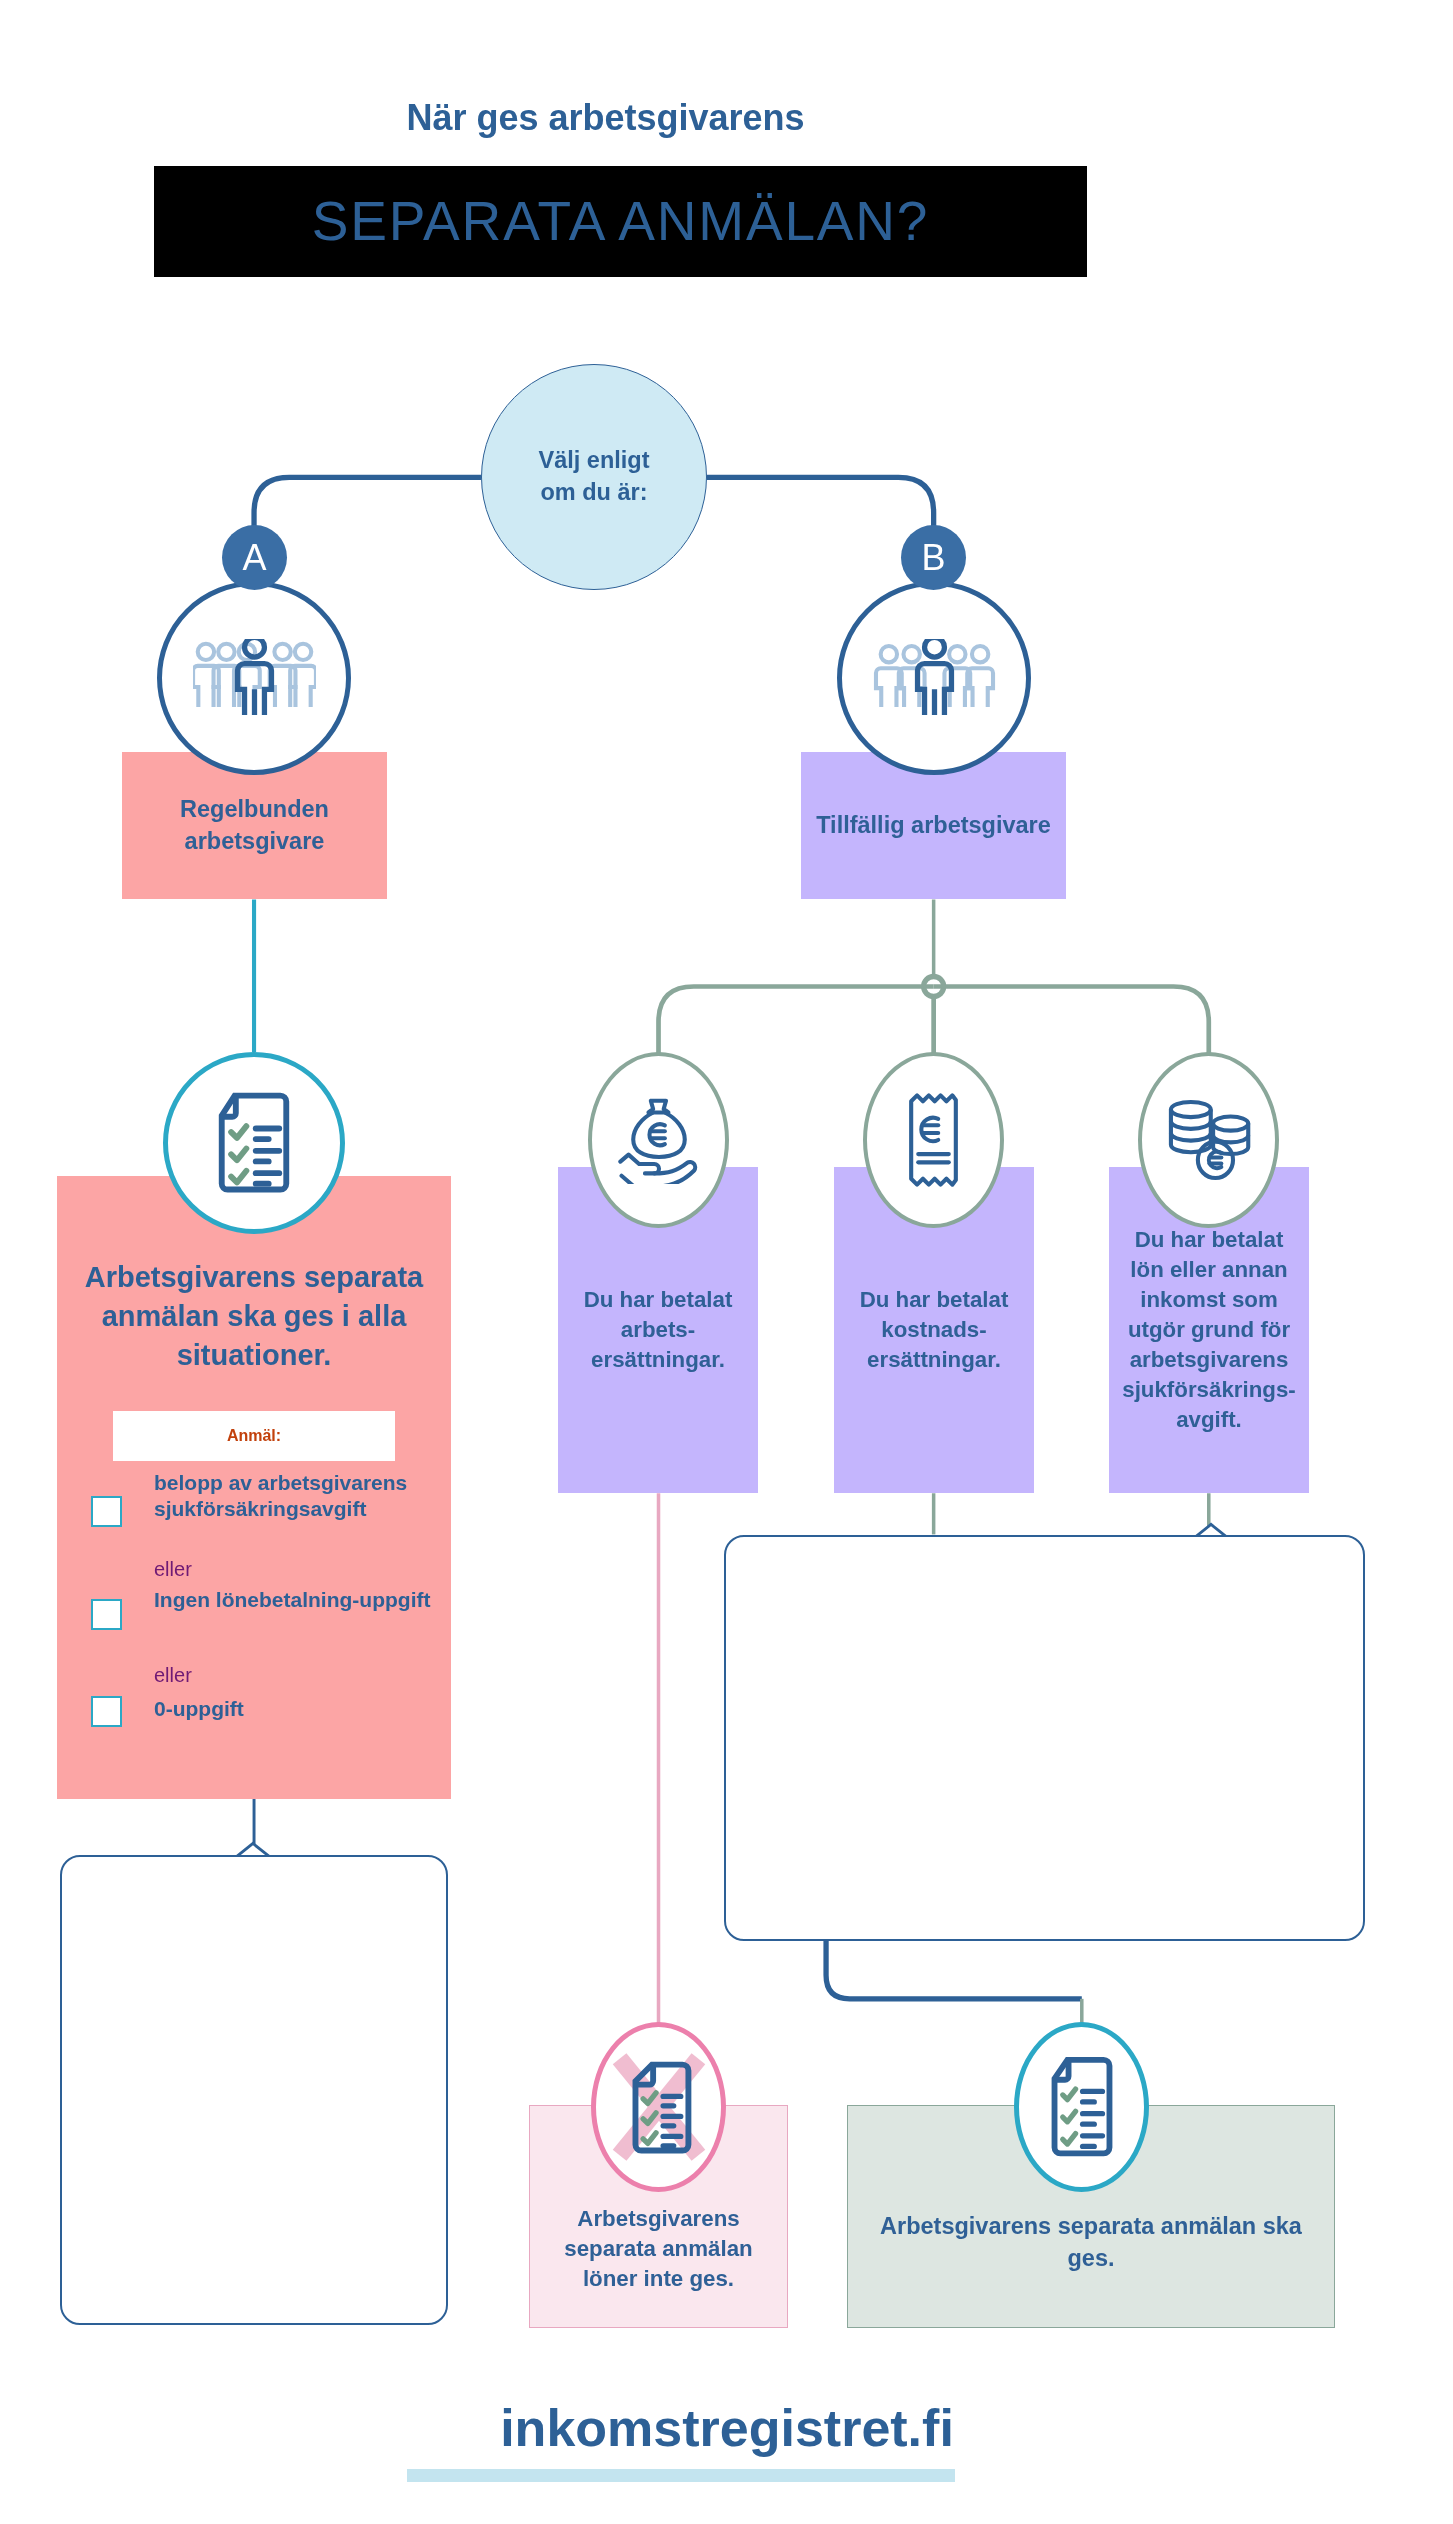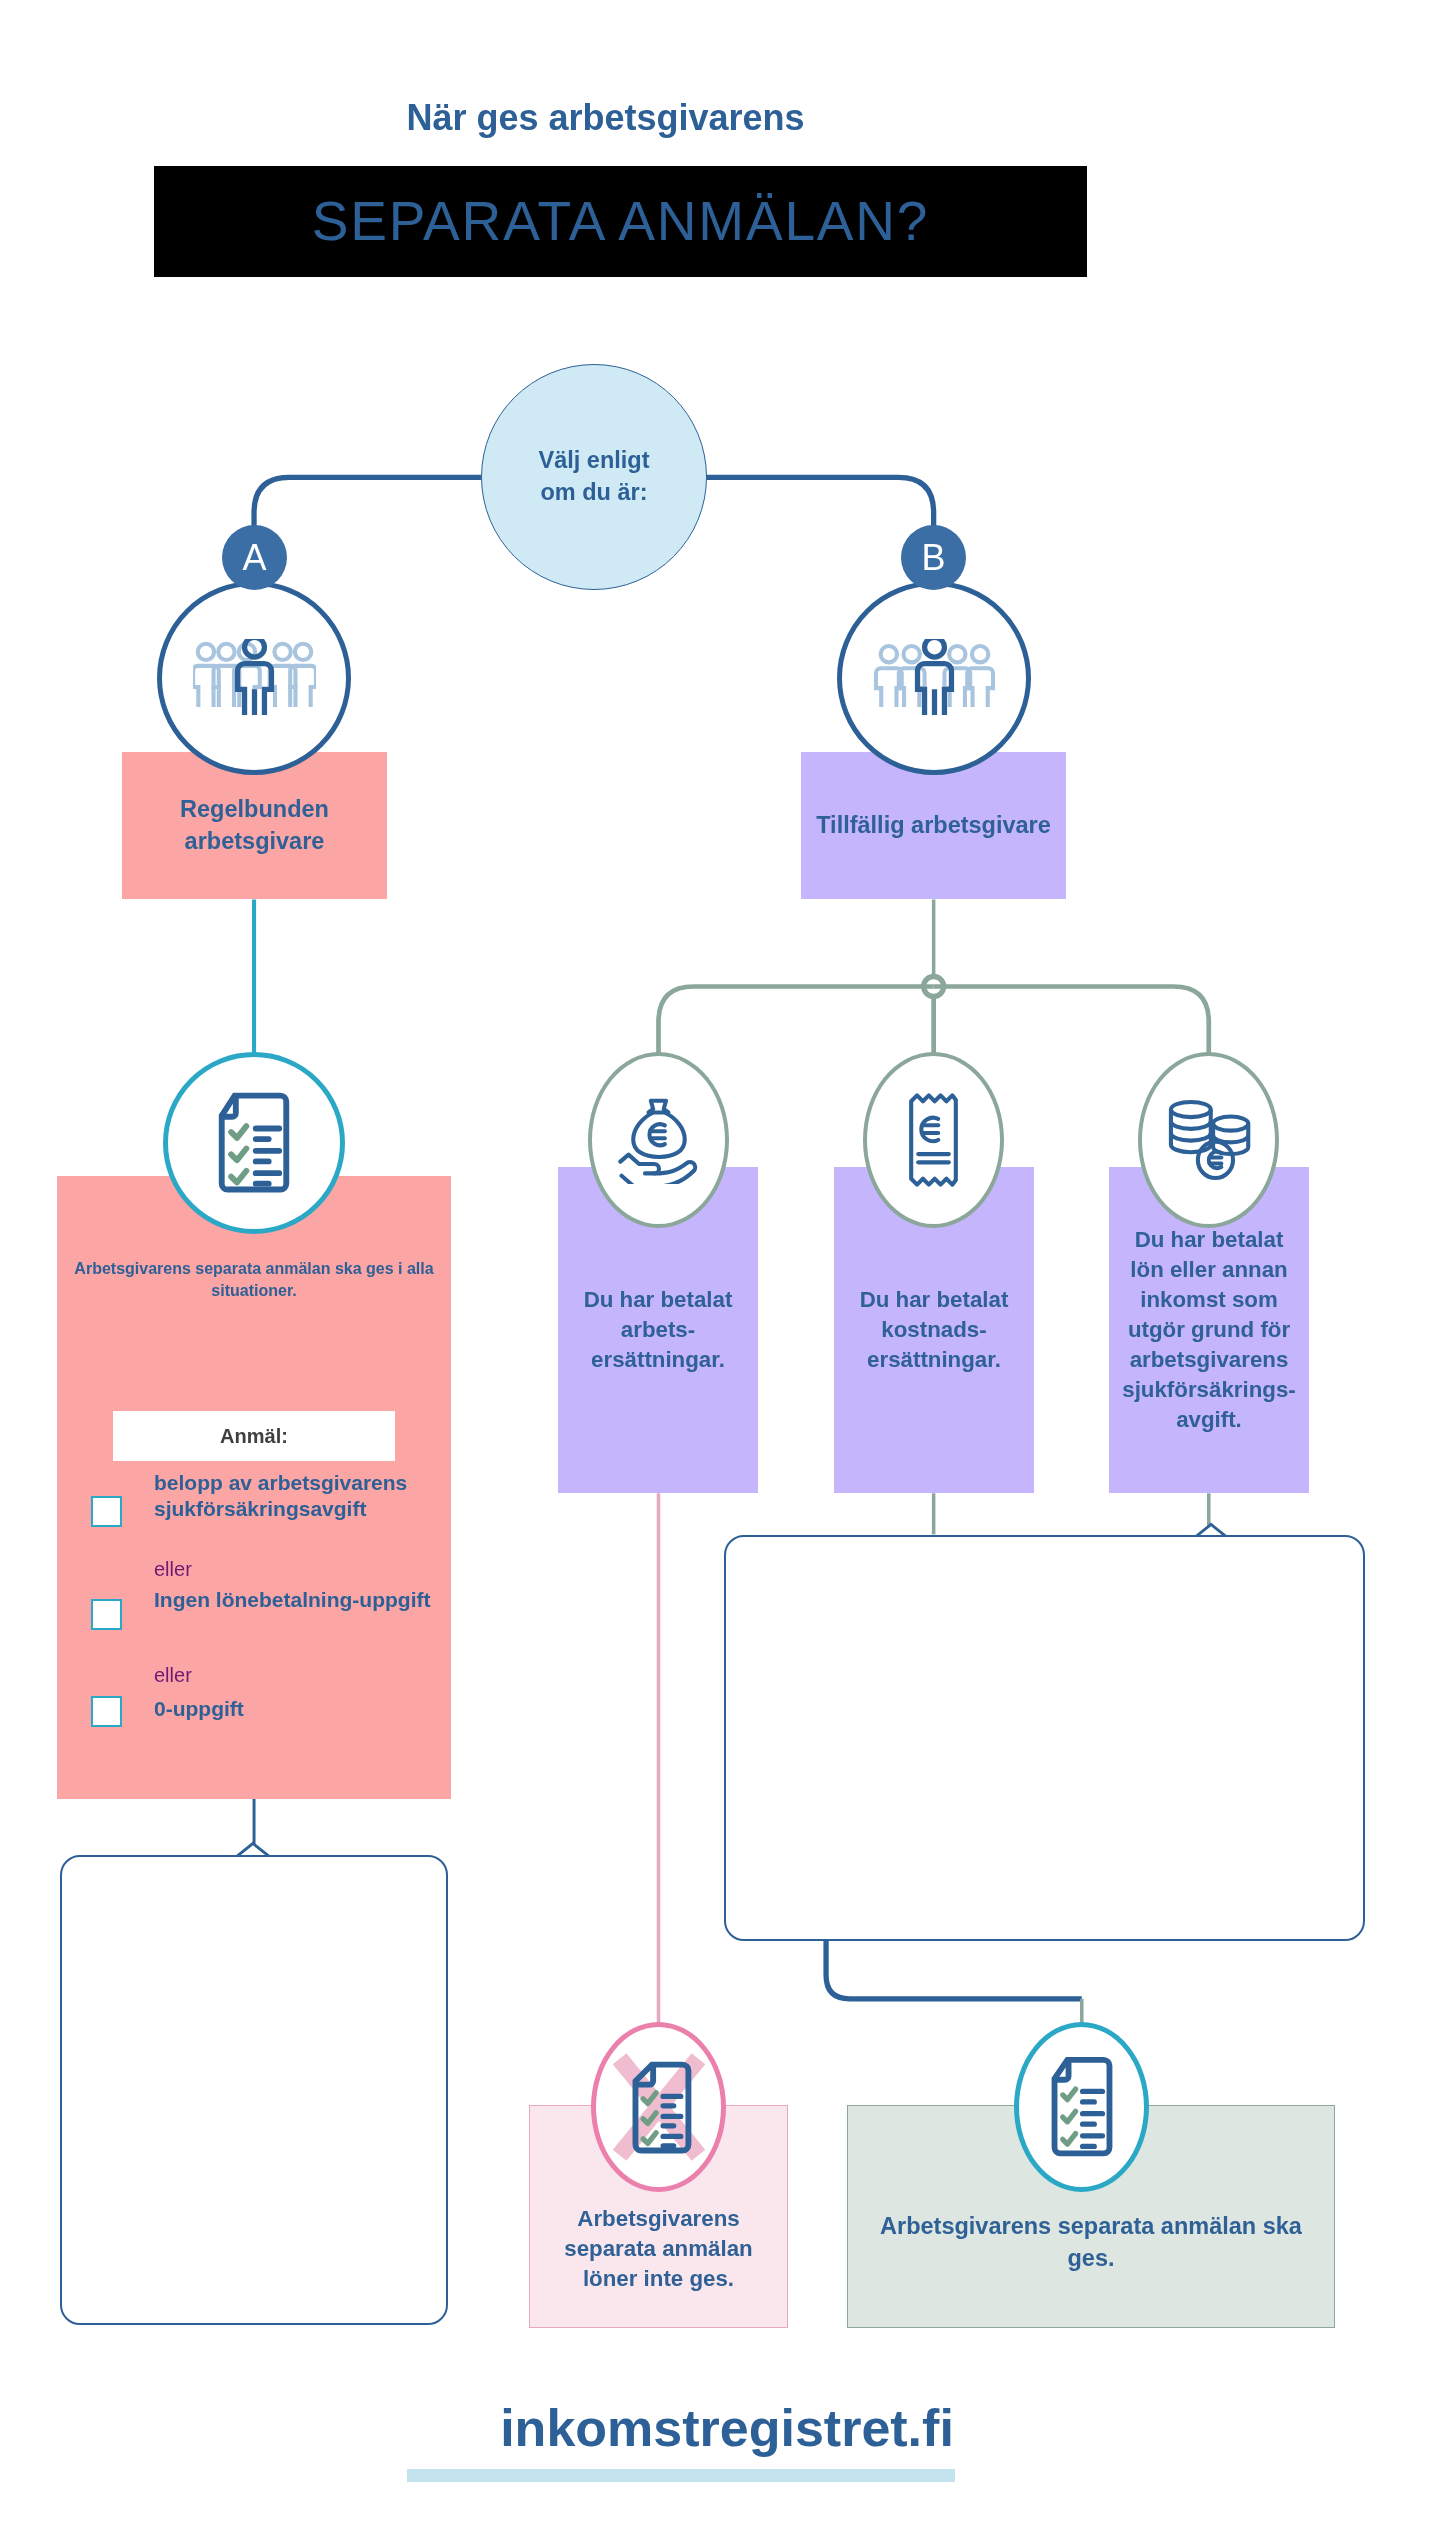--- a/index.html
+++ b/index.html
@@ -80,21 +80,21 @@
     z-index:5;
   }
   .ring-teal{border:5.3px solid #2ba8c6;}
   .ring-green{border:4.1px solid #8aa79a;}
   .ring-pink{border:5.3px solid #ec80ac;}
 
   
   .anmal{
     position:absolute;background:#ffffff;
     display:flex;align-items:center;justify-content:center;
-    font-size:20px;font-weight:bold;color:#404040;
+    font-size:16px;font-weight:bold;color:#c2410c;
   }
   
   .chk{
     position:absolute;width:31px;height:31px;
     background:#ffffff;border:2.4px solid #2ba8c6;box-sizing:border-box;
   }
   .chklabel{
     position:absolute;font-size:21px;font-weight:bold;line-height:1.25;color:#2d6096;
   }
   .eller{
@@ -238,21 +238,21 @@
         <line x1="78" y1="100" x2="118" y2="100"></line>
           <line x1="78" y1="118" x2="100" y2="118"></line>
         <line x1="78" y1="138" x2="118" y2="138"></line>
           <line x1="78" y1="156" x2="100" y2="156"></line>
       </g>
     </svg>
   </div>
 
   <div class="box bx-blue" style="left:57px;top:1176px;width:394px;height:623px;display:block;"></div>
 
-  <div class="ctxt" style="left:72px;top:1258px;width:364px;font-size:16px;font-weight:bold;">Arbetsgivarens separata anmälan ska ges i alla situationer.</div>
+  <div class="ctxt" style="left:72px;top:1258px;width:364px;font-size:29px;font-weight:bold;">Arbetsgivarens separata anmälan ska ges i alla situationer.</div>
 
   <div class="anmal" style="left:113px;top:1411px;width:282px;height:50px;">
     <span>Anmäl:</span>
   </div>
 
   <div class="chk" style="left:91px;top:1496px;"></div>
   <div class="chklabel" style="left:154px;top:1470px;width:294px;">belopp av arbetsgivarens sjukförsäkringsavgift</div>
   <div class="eller" style="left:154px;top:1558px;">eller</div>
 
   <div class="chk" style="left:91px;top:1599px;"></div>

